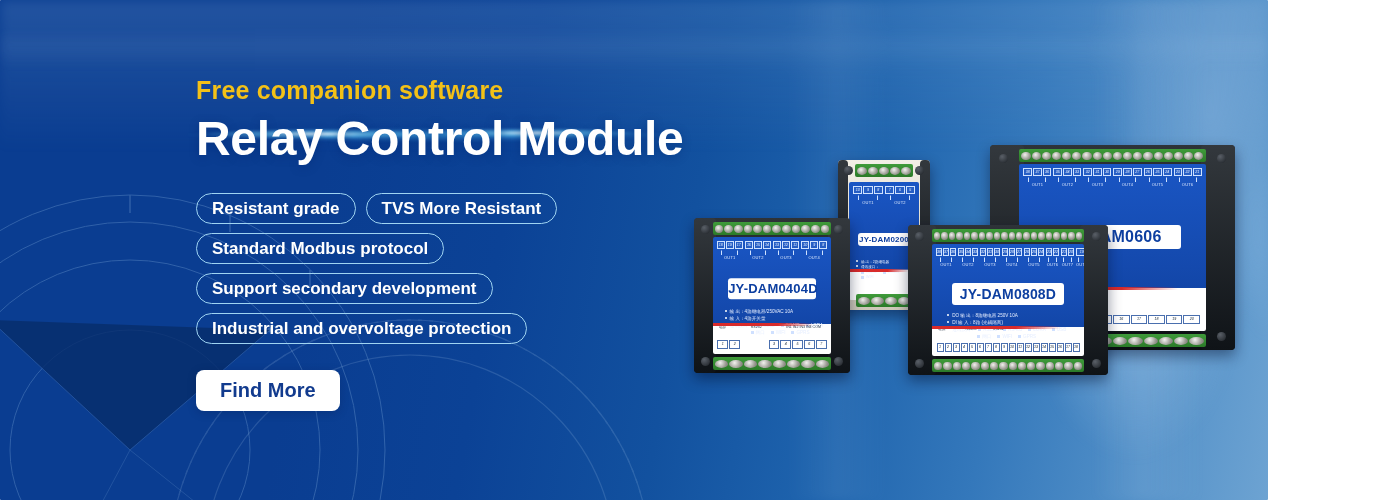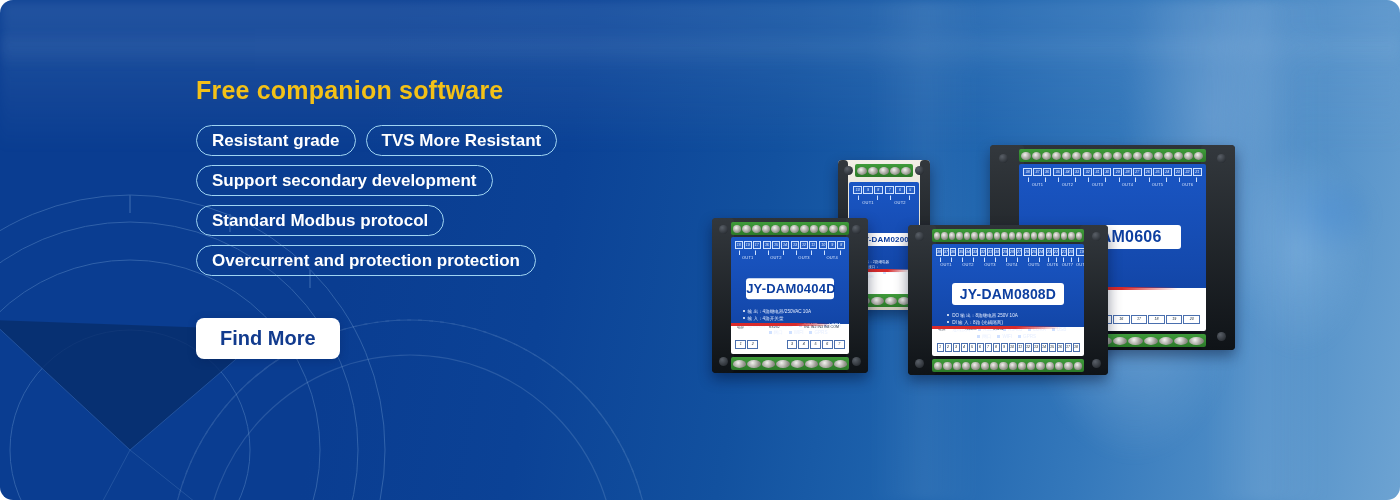--- a/index.html
+++ b/index.html
@@ -1,20 +1,20 @@
 <!DOCTYPE html>
 <html><head>
 <meta charset="utf-8">
 <style>
   * { margin:0; padding:0; box-sizing:border-box; }
   html,body { width:1400px; height:500px; overflow:hidden; background:#fff; }
   body { font-family:"Liberation Sans", sans-serif; }
 
   .banner{
-    position:relative; width:1400px; height:500px; border-radius:13px;
+    position:relative; width:1268px; height:500px; border-radius:1px;
     overflow:hidden;
     background:
       linear-gradient(100deg,
         #0a3d91 0%, #0a3d91 26%, #0b4296 40%,
         #12519f 54%, #1e63ad 66%, #3478bb 78%,
         #4d8cc6 88%, #6da3d2 100%);
   }
 
   
   .photo-layer{
@@ -56,21 +56,21 @@
        text-shadow:0 2px 10px rgba(0,40,110,.45); }
 
   .tags{ margin-top:22px; display:flex; flex-wrap:wrap; gap:9px 10px; width:470px; }
   .tag{
     display:inline-flex; align-items:center; height:31px; padding:0 15px;
     border:1.6px solid #9fd4f2; border-radius:16px; color:#fff;
     font-size:17px; font-weight:600; white-space:nowrap; background:transparent;
   }
 
   .cta{
-    margin-top:42px; display:inline-flex; align-items:center; justify-content:center;
+    margin-top:26px; display:inline-flex; align-items:center; justify-content:center;
     height:41px; padding:0 24px; background:#fff; color:#123b8e;
     font-size:20px; font-weight:700; border-radius:8px; border:none; cursor:pointer;
     box-shadow:0 2px 8px rgba(0,25,70,.25);
   }
 
   
   .products{ position:absolute; left:690px; top:140px; width:560px; height:250px; }
   .mod{ position:absolute; }
 
   
@@ -158,27 +158,31 @@
       <circle cx="260" cy="260" r="240"></circle>
       <circle cx="260" cy="260" r="205"></circle>
       <path d="M20 260 A240 240 0 0 1 500 260" stroke-dasharray="4 7"></path>
     </g>
   </svg>
 
   <div class="copy">
 
     <div class="eyebrow">Free companion software</div>
 
+    <div class="h1-wrap">
+      <div class="glow"></div>
+      <div class="h1">Relay Control Module</div>
+    </div>
 
     <div class="tags">
       <span class="tag">Resistant grade</span>
       <span class="tag">TVS More Resistant</span>
+      <span class="tag">Standard Modbus protocol</span>
       <span class="tag">Support secondary development</span>
-      <span class="tag">Standard Modbus protocol</span>
-      <span class="tag">Overcurrent and protection protection</span>
+      <span class="tag">Industrial and overvoltage protection</span>
     </div>
 
     <button class="cta">Find More</button>
   </div>
 
   <div class="products">
 
     <div class="mod" style="left:148px; top:20px; width:92px; height:150px; z-index:1;">
       <div class="housing white">
         <div class="ear l" style="width:11%"></div>
@@ -402,21 +406,21 @@
             <i class="tscrew"></i>
             <i class="tscrew"></i>
           <i class="tscrew"></i>
             <i class="tscrew"></i>
             <i class="tscrew"></i>
             <i class="tscrew"></i>
         </div>
       </div>
     </div>
 
-    <div class="mod" style="left:22px; top:78px; width:156px; height:155px; z-index:3;">
+    <div class="mod" style="left:4px; top:78px; width:156px; height:155px; z-index:3;">
       <div class="housing">
         <div class="ear l"></div>
           <div class="ear r"></div>
         <div class="screw" style="left:7px;  top:7px;"></div>
         <div class="screw" style="right:7px; top:7px;"></div>
         <div class="screw" style="left:7px;  bottom:7px;"></div>
         <div class="screw" style="right:7px; bottom:7px;"></div>
 
         <div class="terminal top">
           <i class="tscrew"></i>

